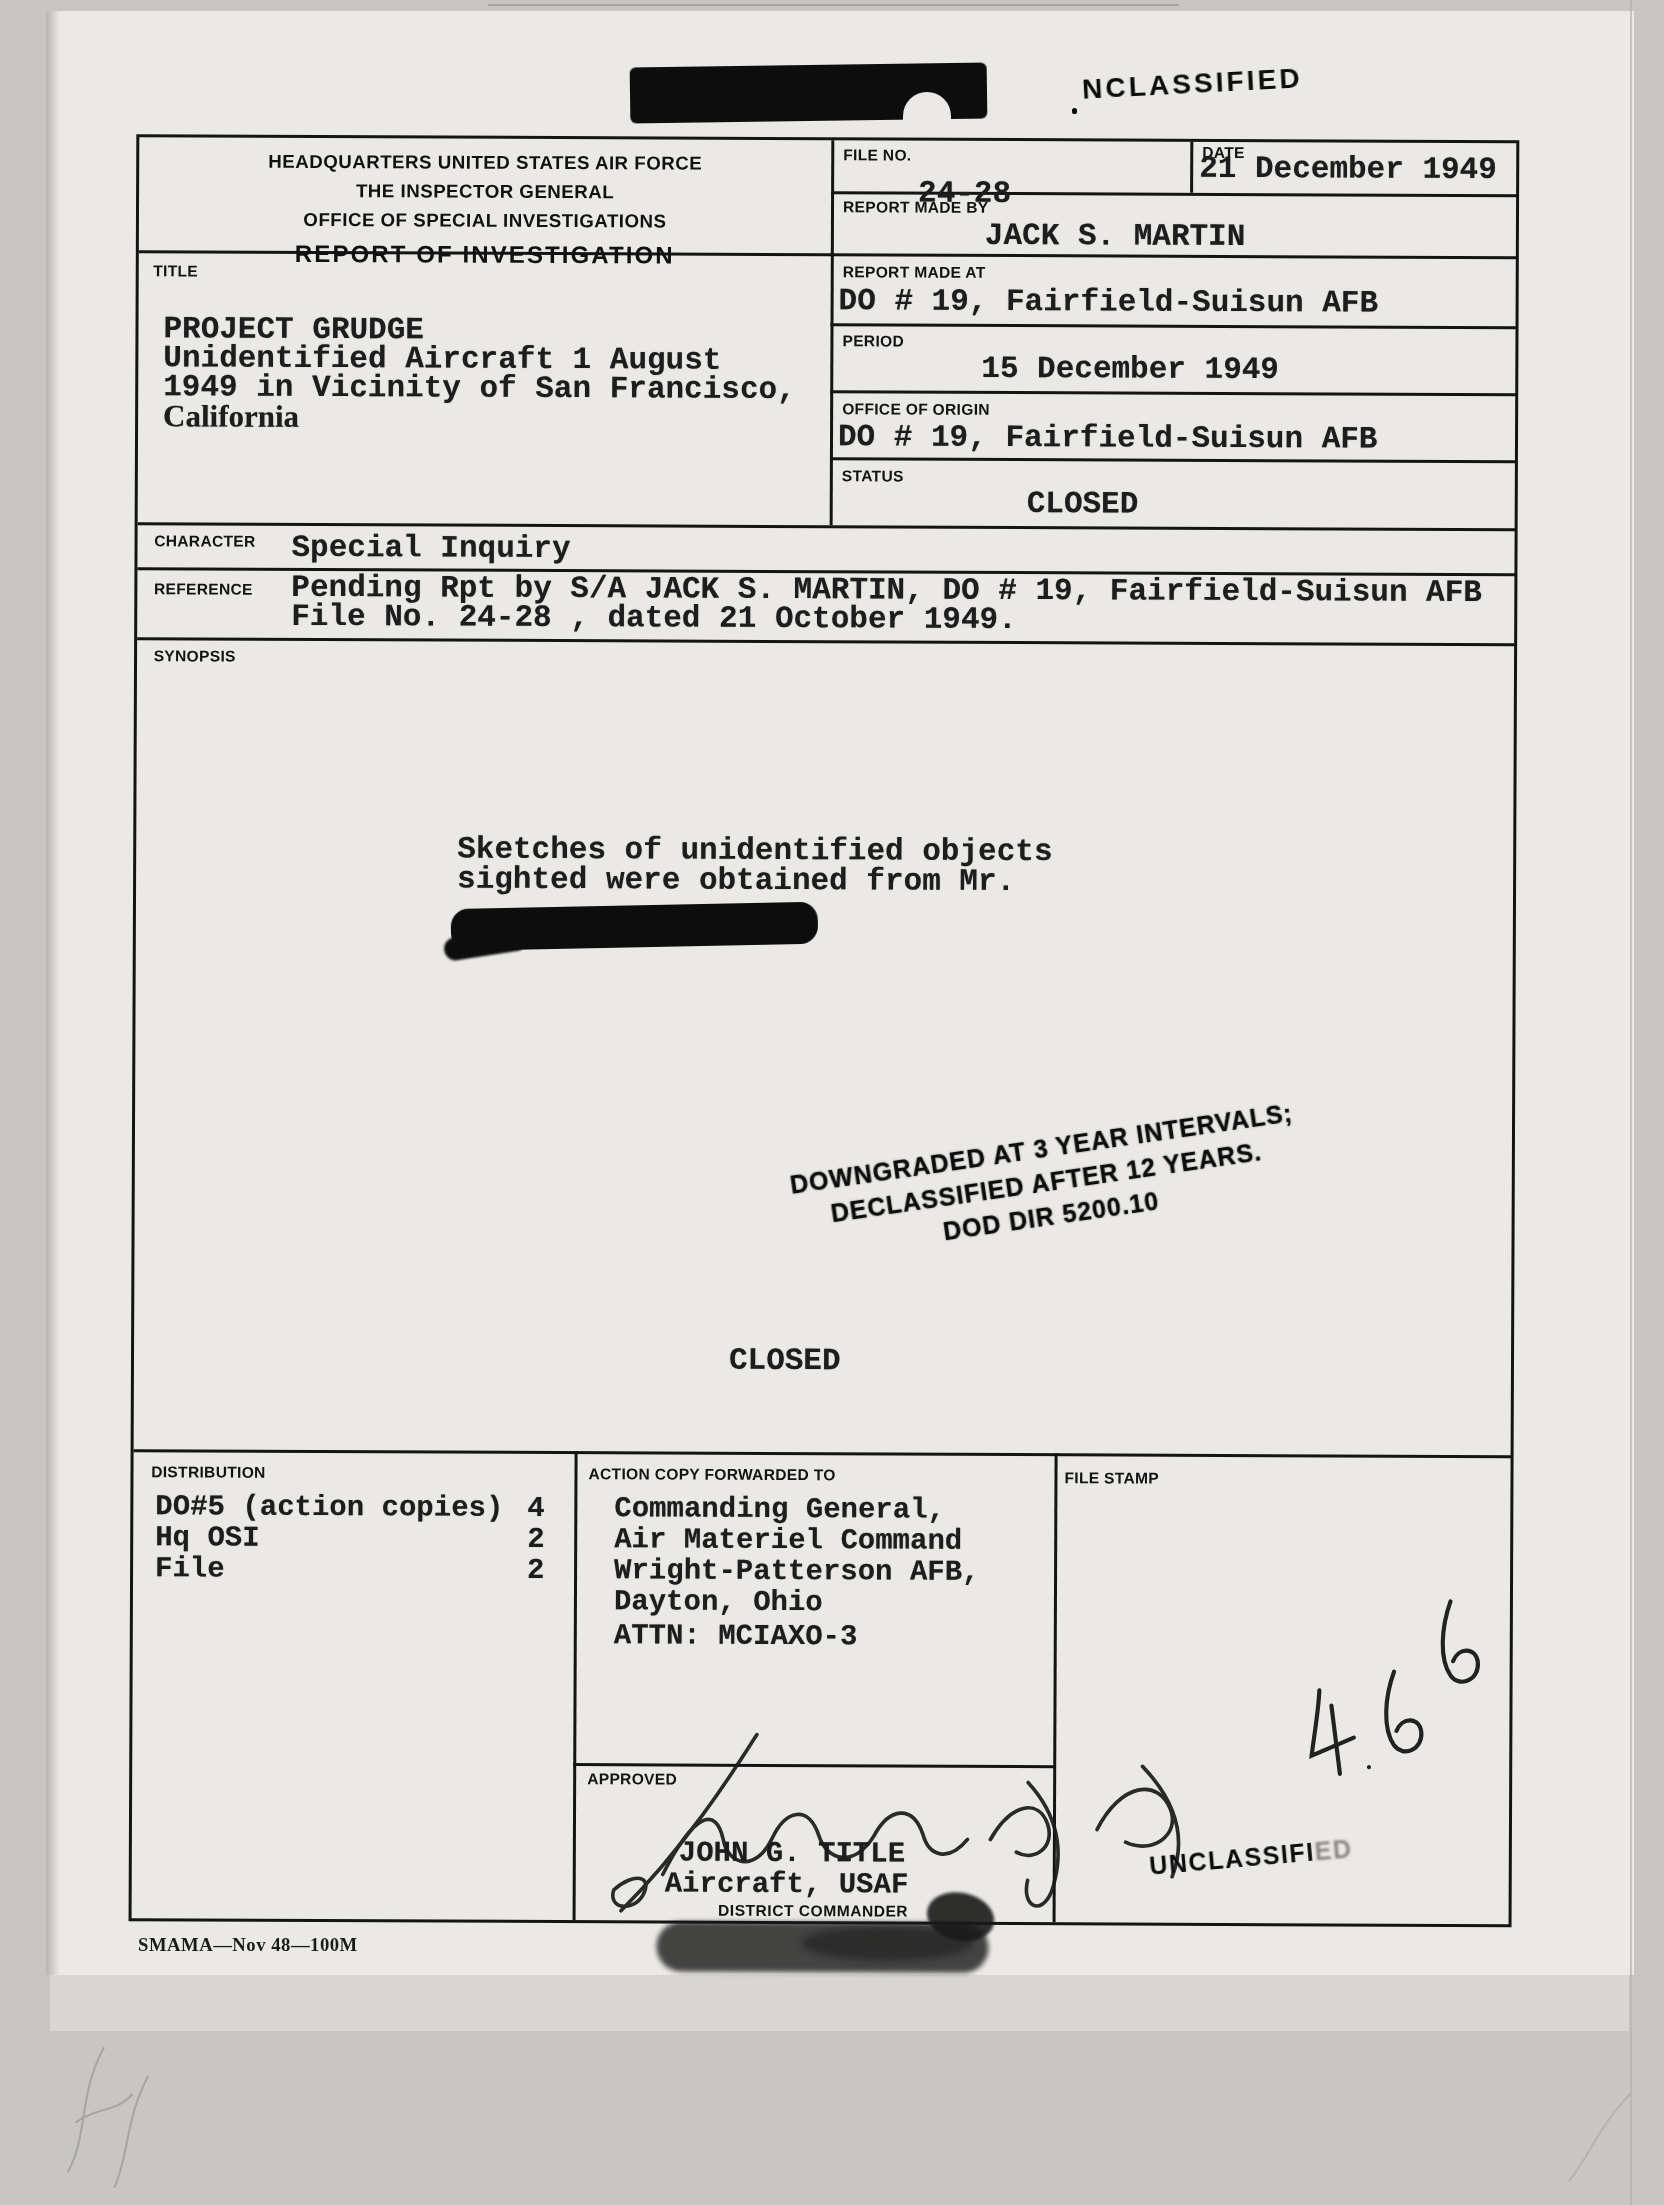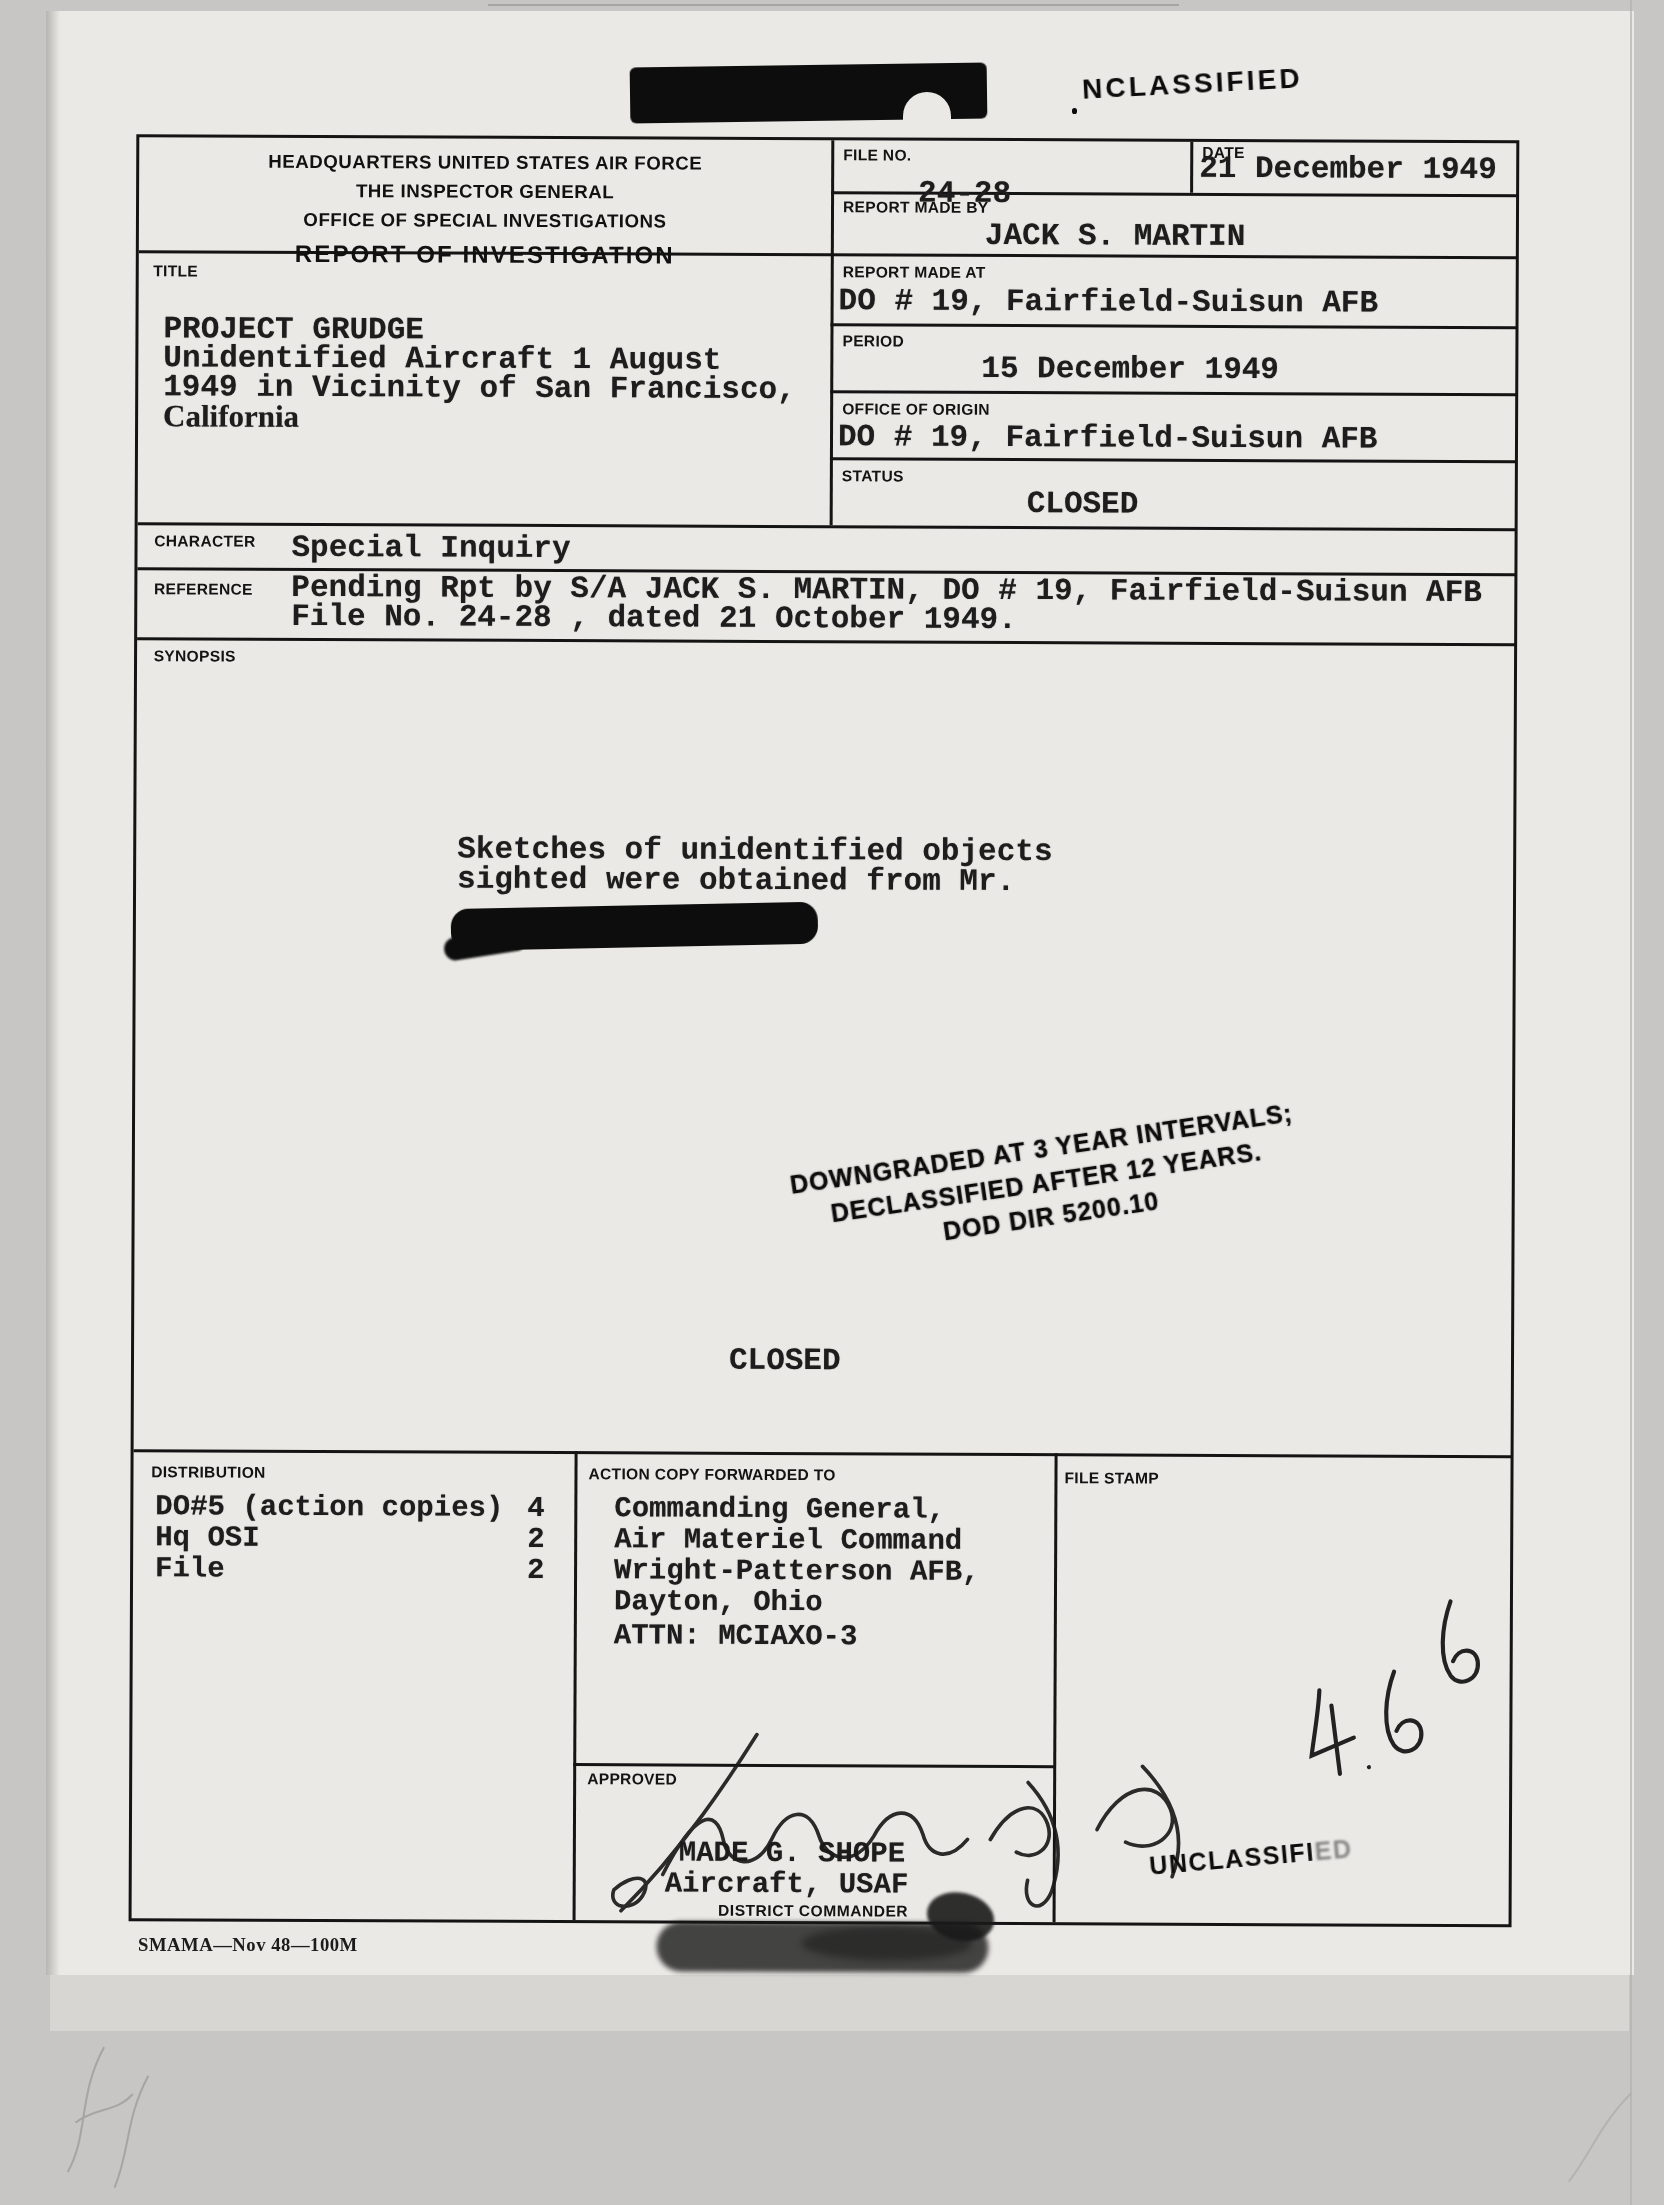--- a/index.html
+++ b/index.html
@@ -130,21 +130,21 @@
     <div class="mono mono-sm" style="left:22px;top:1416px;">File</div>
     <div class="mono mono-sm" style="left:394px;top:1416px;">2</div>
 
     <div class="mono mono-sm" style="left:481px;top:1354px;">Commanding General,</div>
     <div class="mono mono-sm" style="left:481px;top:1385px;">Air Materiel Command</div>
     <div class="mono mono-sm" style="left:481px;top:1416px;">Wright-Patterson AFB,</div>
     <div class="mono mono-sm" style="left:481px;top:1447px;">Dayton, Ohio</div>
     <div class="mono mono-sm" style="left:481px;top:1481px;">ATTN: MCIAXO-3</div>
 
     <div class="lbl" style="left:455px;top:1631px;">APPROVED</div>
-    <div class="mono mono-sm" style="left:547px;top:1698px;">MADE G. SHOPE</div>
+    <div class="mono mono-sm" style="left:547px;top:1698px;">JOHN G. TITLE</div>
     <div class="mono mono-sm" style="left:533px;top:1729px;">Aircraft, USAF</div>
     <div class="lbl" style="left:441px;top:1762px;width:481px;text-align:center;letter-spacing:0.5px;">DISTRICT COMMANDER</div>
 
     <svg style="left:453px;top:1579px;" width="629" height="208" viewBox="0 0 1210 400">
       <g fill="none" stroke="#1a1a1a" stroke-width="7" stroke-linecap="round" opacity="0.92">
         <path d="M 330 30 C 280 110 190 250 70 370"></path>
         <path d="M 150 300 C 210 180 252 168 266 232 C 276 284 330 294 360 230 C 386 174 430 164 450 224 C 466 274 520 284 556 224 C 586 168 630 164 650 220 C 662 264 700 274 736 230"></path>
         <path d="M 780 230 C 820 160 872 150 890 200 C 905 244 864 274 830 254"></path>
         <path d="M 852 120 C 900 172 928 240 898 330 C 878 378 840 358 852 308"></path>
         <path d="M 985 210 C 1030 120 1102 110 1126 170 C 1146 220 1090 258 1040 234"></path>

